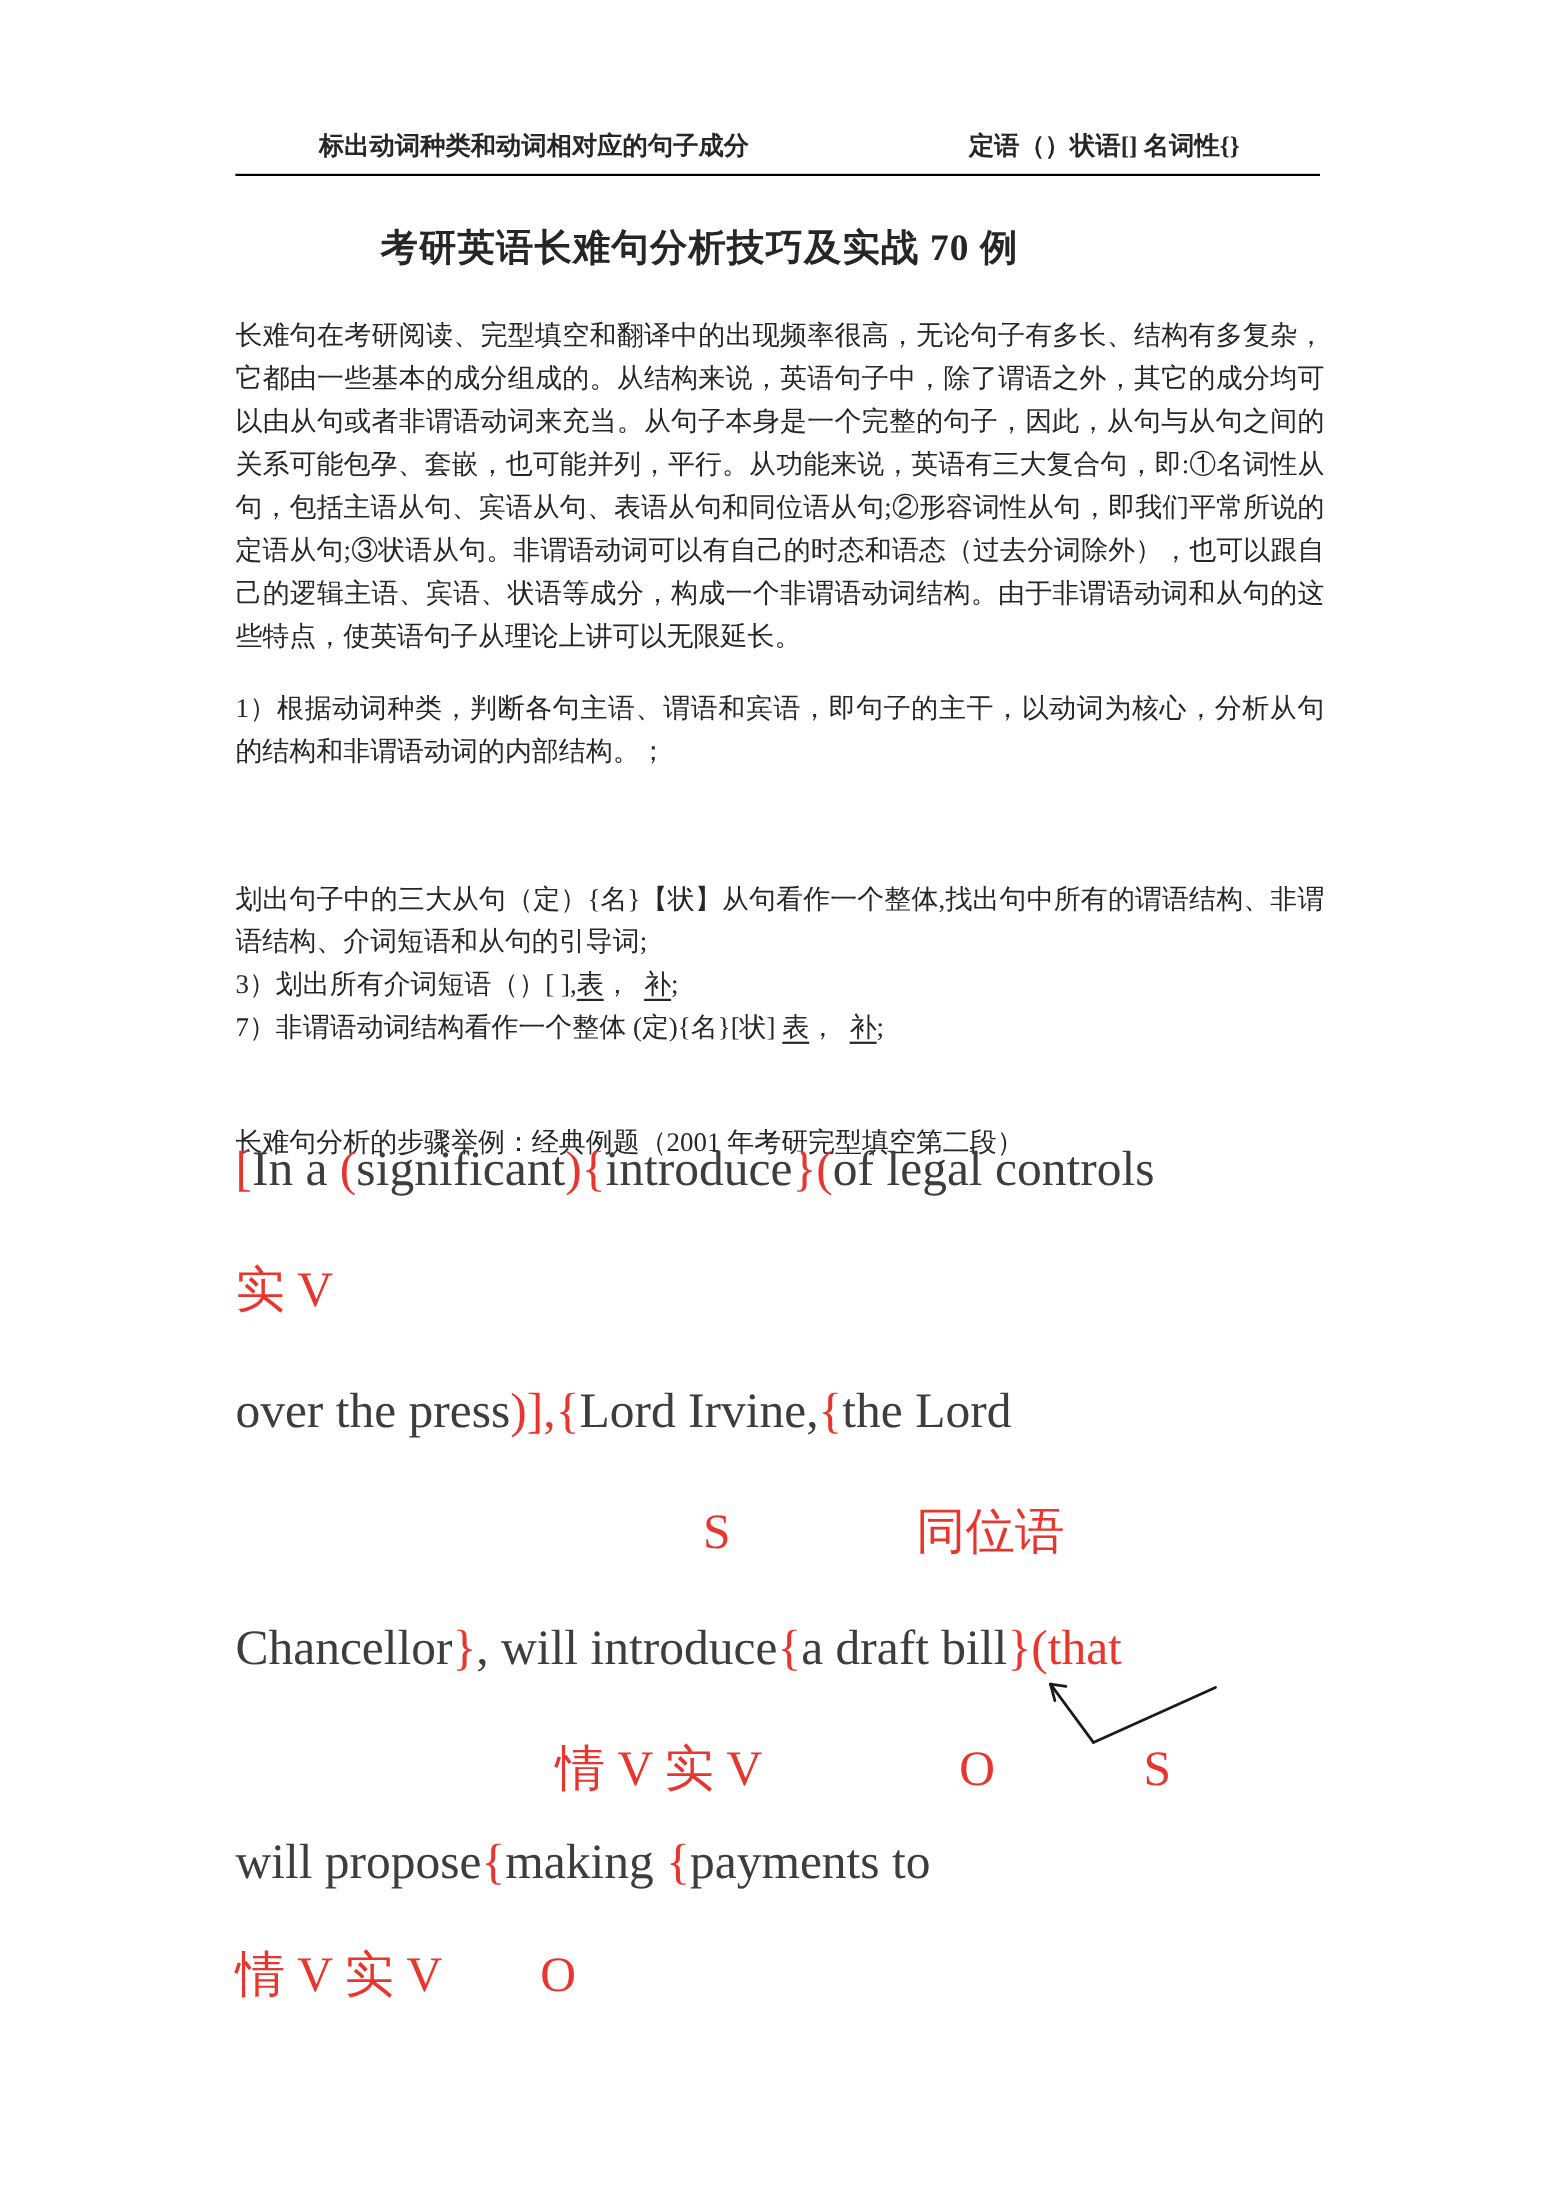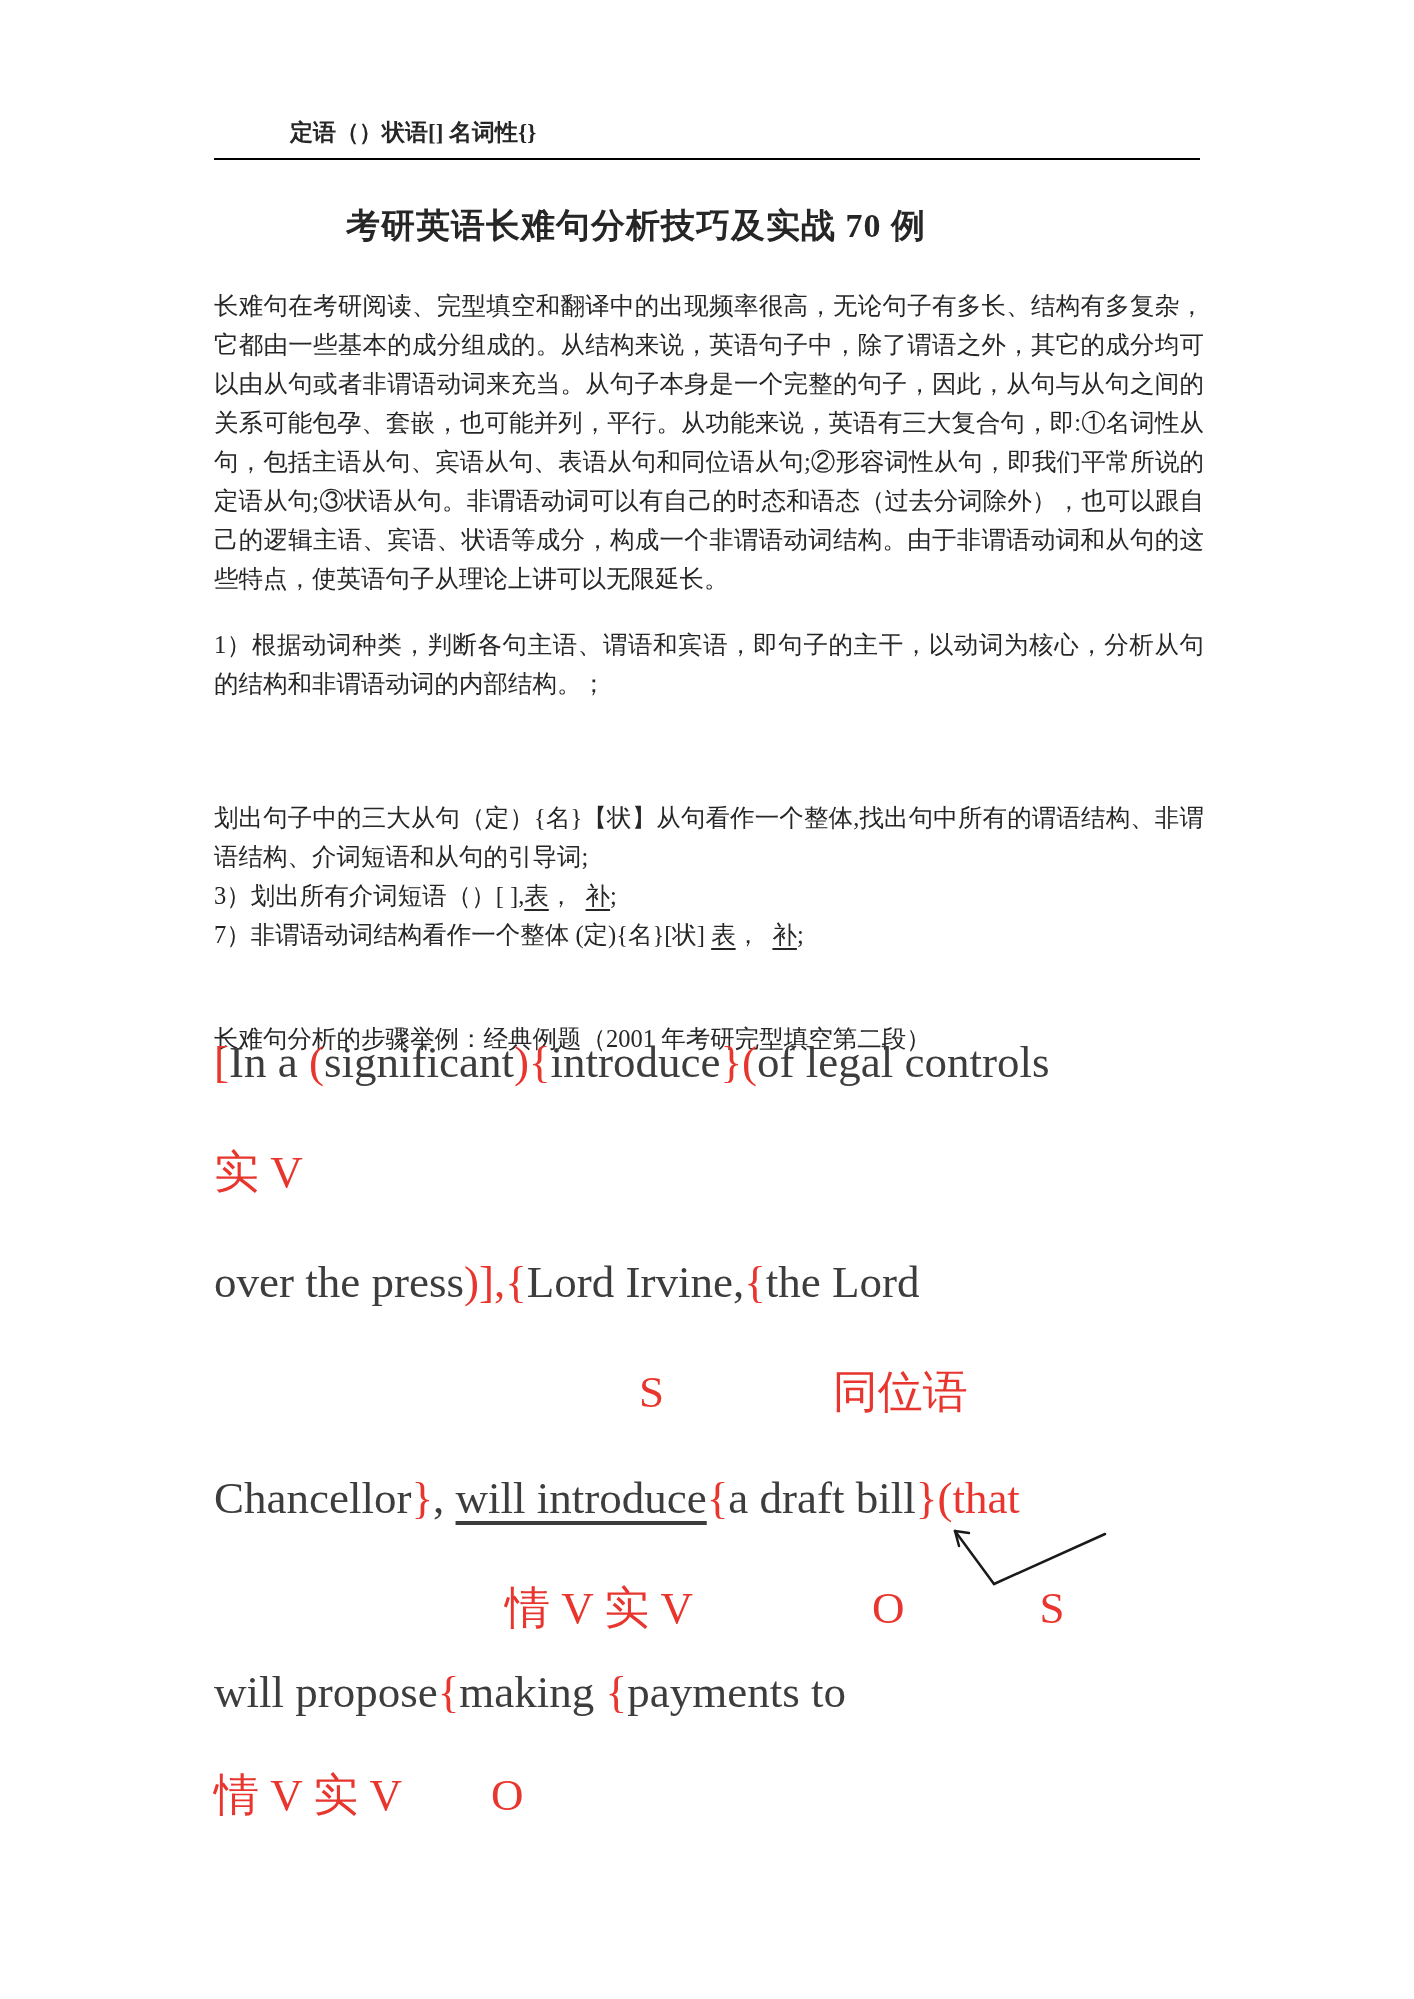--- a/index.html
+++ b/index.html
@@ -47,21 +47,20 @@
     text-underline-offset:5px;
   }
   
   .ex{
     position:absolute;left:214px;
     font-size:45px;line-height:60px;
     color:#3d3d3d;white-space:pre;
   }
   .ex .seg.rd{color:var(--red);}
   .ex .seg.un{
-    text-decoration:underline;
     text-decoration-thickness:4px;
     text-underline-offset:8px;
     margin-top:48px;
   }
   .seg.rd{color:var(--red);}
   .exL1{top:1032px;}
   .exL2{top:1142px;}
   .exL3{top:1252px;}
   .exL4{top:1362px;padding-left:425px;}
   .exL5{top:1468px;}
@@ -77,20 +76,21 @@
     text-align:center;font-size:22px;line-height:30px;
     white-space:pre;
   }
 </style>
 </head>
 <body>
 
 <div id="page" style="--red: #e8352e;">
 
   <div class="header">
+    <span>标出动词种类和动词相对应的句子成分</span>
     <span>定语（）状语[] 名词性{}</span>
   </div>
 
   <h1 class="title">考研英语长难句分析技巧及实战 70 例</h1>
 
   <div class="bodyblock p-intro">
     <p class="body-par">长难句在考研阅读、完型填空和翻译中的出现频率很高，无论句子有多长、结构有多复杂，它都由一些基本的成分组成的。从结构来说，英语句子中，除了谓语之外，其它的成分均可以由从句或者非谓语动词来充当。从句子本身是一个完整的句子，因此，从句与从句之间的关系可能包孕、套嵌，也可能并列，平行。从功能来说，英语有三大复合句，即:①名词性从句，包括主语从句、宾语从句、表语从句和同位语从句;②形容词性从句，即我们平常所说的定语从句;③状语从句。非谓语动词可以有自己的时态和语态（过去分词除外），也可以跟自己的逻辑主语、宾语、状语等成分，构成一个非谓语动词结构。由于非谓语动词和从句的这些特点，使英语句子从理论上讲可以无限延长。</p>
   </div>
 
   <div class="bodyblock p-method">

